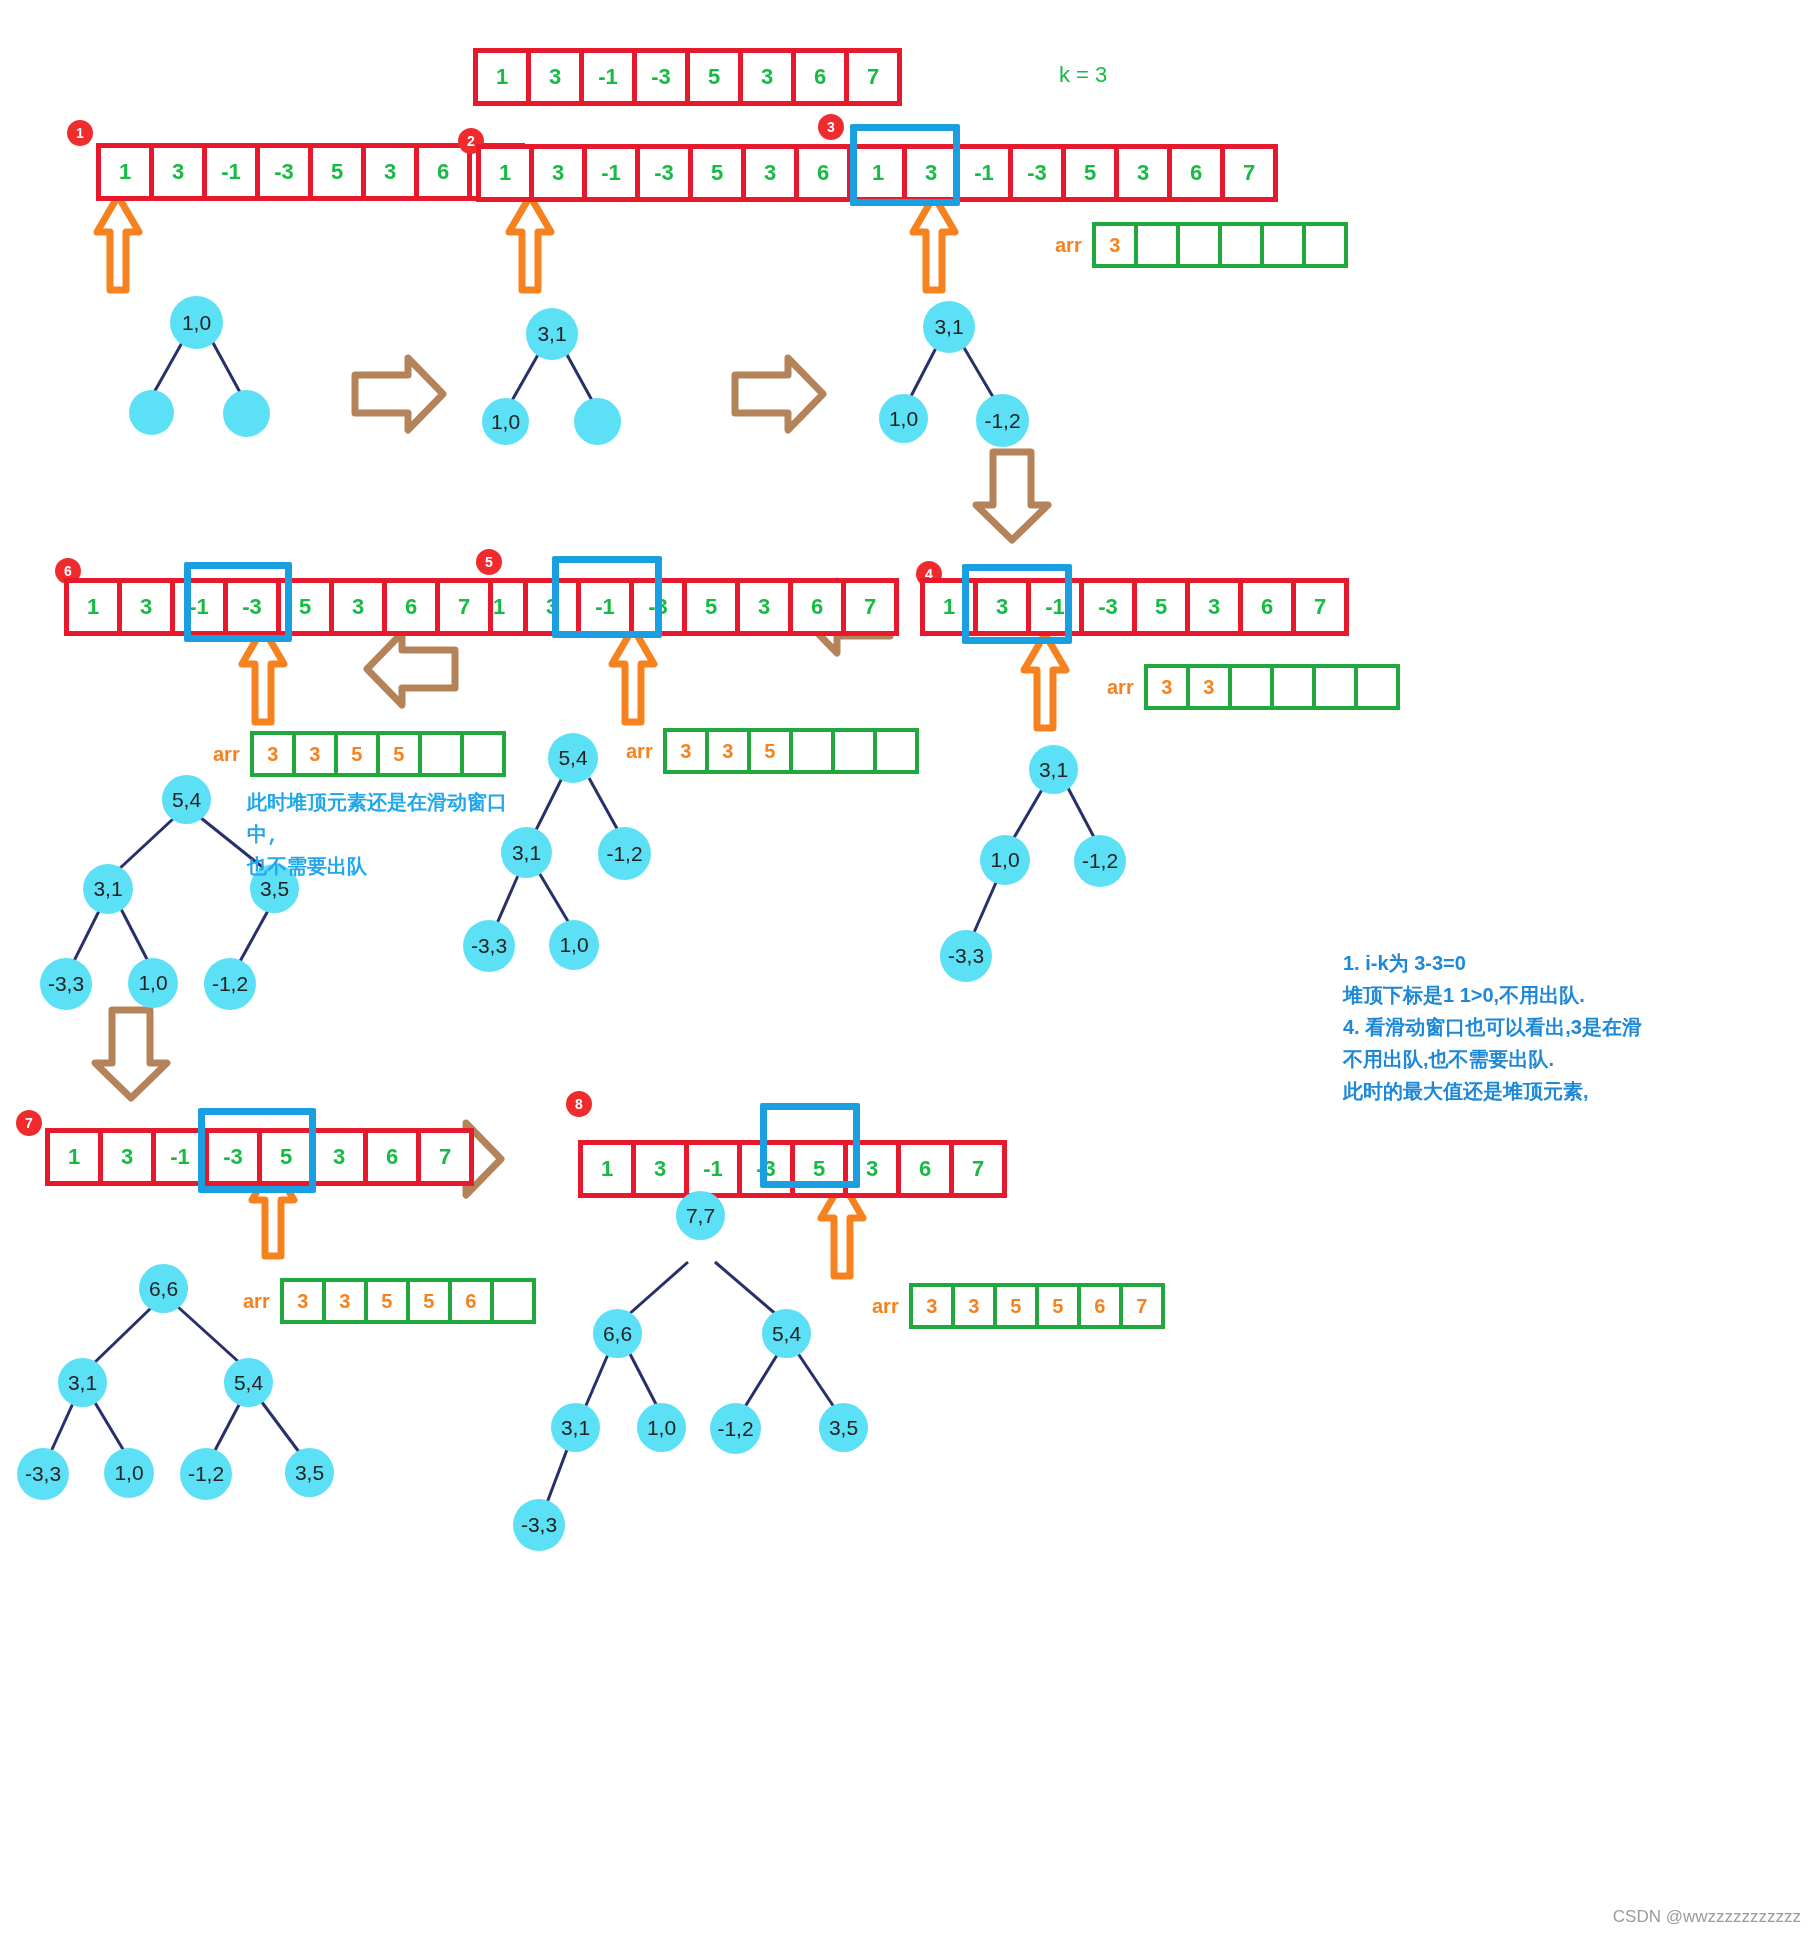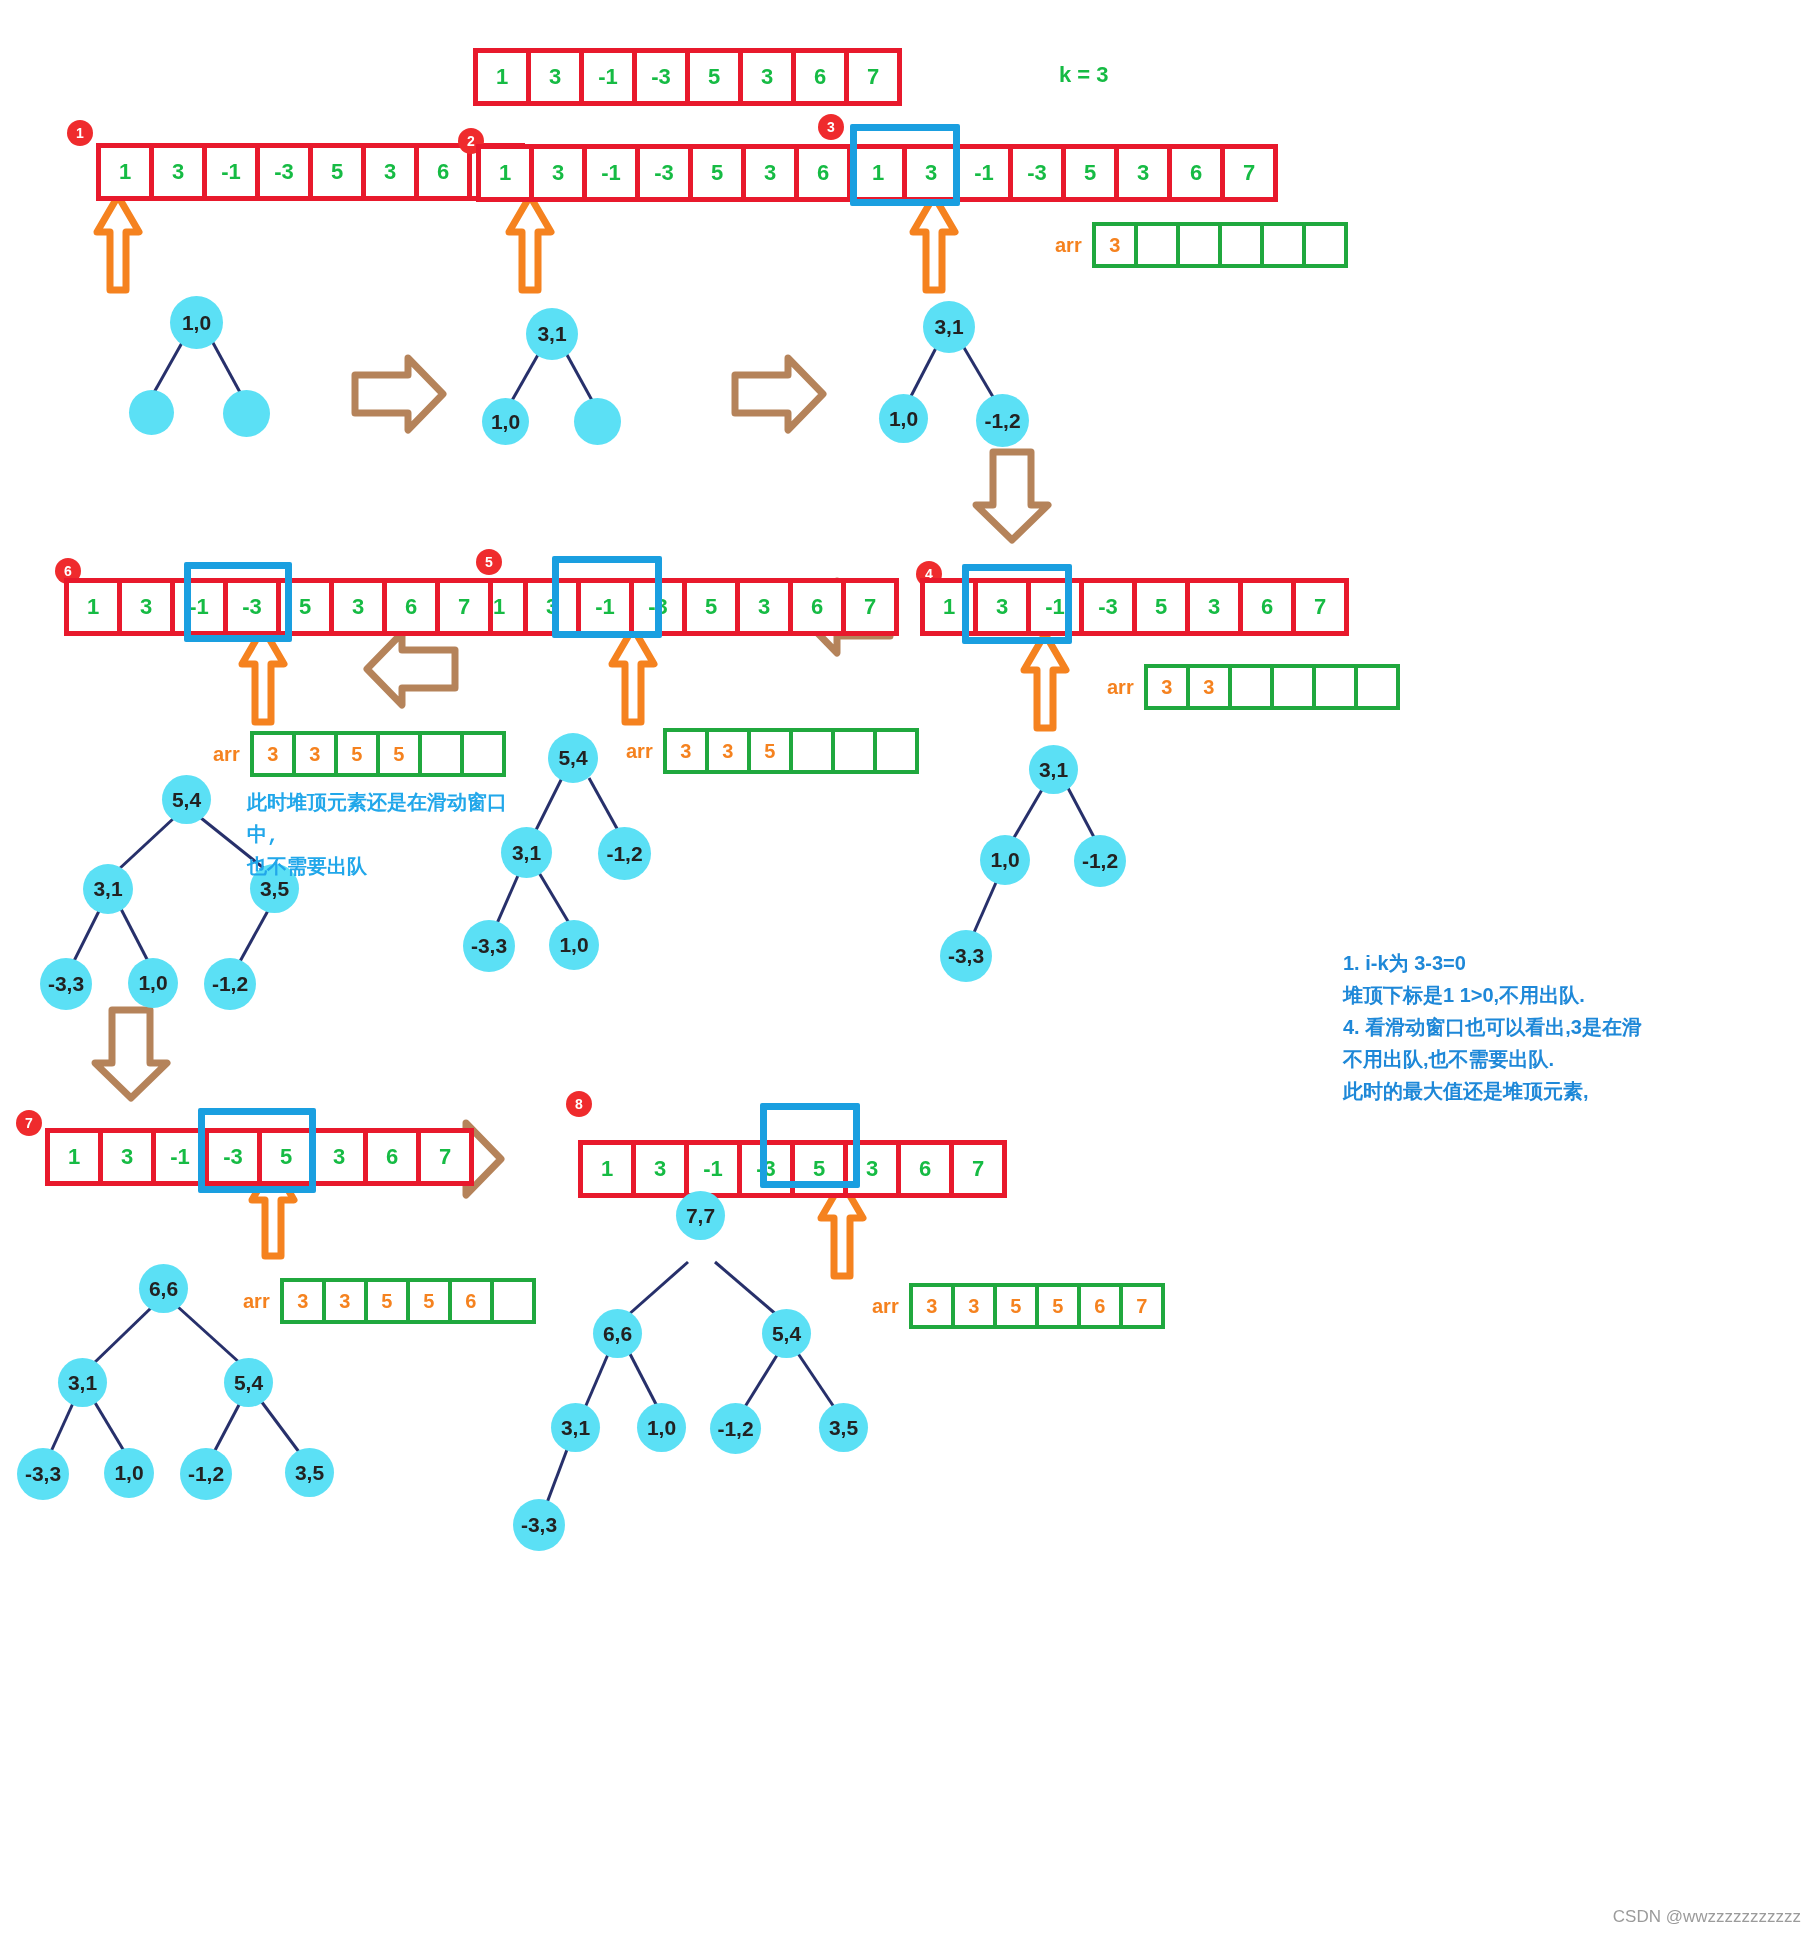--- a/index.html
+++ b/index.html
@@ -21,27 +21,27 @@
   .arr-label{color:#f5821f;font-weight:bold;font-size:20px;}
 
   
   .window{position:absolute;border:7px solid #1a9fe0;box-sizing:border-box;border-radius:2px;}
 
   
   .badge{width:26px;height:26px;border-radius:50%;background:#ef2b2d;color:#fff;
      font-size:14px;font-weight:bold;display:flex;align-items:center;justify-content:center;}
 
   
-  .node{position:absolute;border-radius:50%;background:#5BE0F5;color:#222;font-weight:bold;
+  .node{position:absolute;border-radius:50%;background:#5BE0F5;color:#222;font-weight:normal;
      display:flex;align-items:center;justify-content:center;font-size:21px;}
 
   
   .note{color:#21a7ea;font-weight:bold;font-size:20px;line-height:1.6;}
   .note.dark{color:#1e88d8;}
-  .kval{color:#16bb44;font-weight:bold;font-size:22px;}
+  .kval{color:#16bb44;font-weight:normal;font-size:22px;}
 
   svg.lines{position:absolute;left:0;top:0;width:1811px;height:1933px;pointer-events:none;}
   .wm{position:absolute;right:10px;bottom:6px;color:#9b9b9b;font-size:17px;}
 </style>
 </head>
 <body>
 
 <div class="stage">
 
   <svg class="lines" viewBox="0 0 1811 1933">

